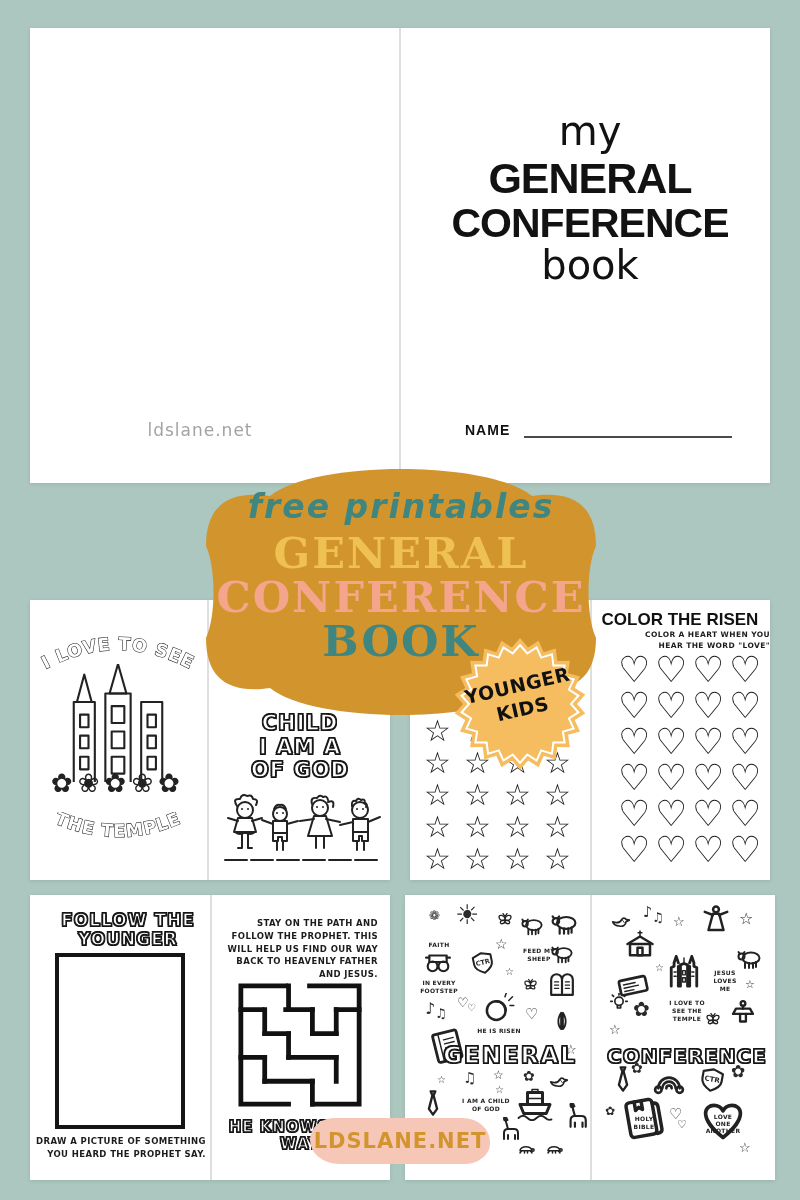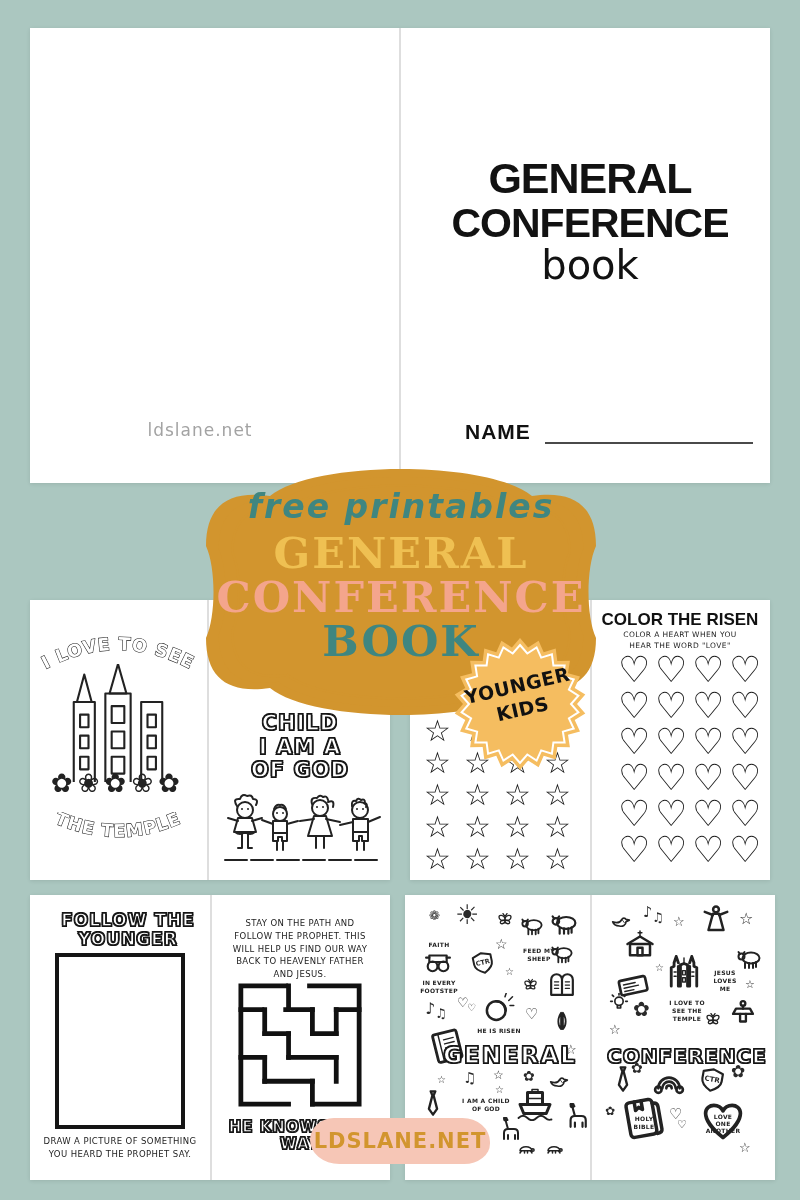--- a/index.html
+++ b/index.html
@@ -7,38 +7,38 @@
           font-family:"DejaVu Sans",sans-serif;}
   .spread{position:absolute;background:#fff;box-shadow:0 1px 4px rgba(0,0,0,.10);}
   .pgdiv{position:absolute;top:0;bottom:0;width:1.5px;background:#dedede;}
   .abs{position:absolute;}
   .ctr{text-align:center;}
   
   .hand{font-family:"DejaVu Sans",sans-serif;color:#161616;}
   .coverline{position:absolute;width:360px;text-align:center;color:#121212;}
   .coverbold{font-family:"Liberation Sans","DejaVu Sans",sans-serif;font-weight:900;letter-spacing:-1px;}
   .namewrap{position:absolute;display:flex;align-items:flex-end;}
-  .namelabel{font-family:"Liberation Sans",sans-serif;font-weight:900;font-size:21px;letter-spacing:1px;color:#111;}
+  .namelabel{font-family:"Liberation Sans",sans-serif;font-weight:900;font-size:14px;letter-spacing:1px;color:#111;}
   .nameline{border-bottom:2px solid #4a4a4a;width:208px;margin-left:14px;height:16px;}
   .watermark{position:absolute;font-size:17px;color:#a3a3a3;letter-spacing:1px;}
   
   #ribbon{position:absolute;left:194px;top:450px;width:414px;height:284px;z-index:5;}
   #ribbon svg{position:absolute;left:0;top:0;}
   .ribline{position:absolute;width:100%;text-align:center;line-height:1;}
   .rib-sub{font-size:33px;font-weight:600;letter-spacing:2px;}
   .rib-serif{font-family:"DejaVu Serif","Liberation Serif",serif;font-weight:bold;font-size:43px;letter-spacing:2px;}
   
   #burst{position:absolute;left:452px;top:636px;width:136px;height:136px;z-index:6;}
   #bursttext{position:absolute;left:0;top:38px;width:136px;text-align:center;transform:rotate(-13deg);
              font-size:19px;font-weight:600;color:#111;line-height:1.25;letter-spacing:.5px;}
   
   .bubble{font-weight:800;color:#fff;-webkit-text-stroke:1.3px #161616;letter-spacing:1px;
           text-align:center;line-height:1.12;
           text-shadow:-1px -1px 0 #161616,1px -1px 0 #161616,-1px 1px 0 #161616,1px 1px 0 #161616;}
-  .tinytext{font-weight:400;font-size:8.5px;letter-spacing:.4px;color:#1c1c1c;text-align:center;line-height:1.5;}
+  .tinytext{font-weight:700;font-size:8.5px;letter-spacing:.4px;color:#1c1c1c;text-align:right;line-height:1.5;}
   
   .gridbox{position:absolute;}
   .gcell{position:absolute;color:#1a1a1a;line-height:1;}
   .heartsTitle{position:absolute;font-family:"Liberation Sans",sans-serif;font-weight:900;font-size:17px;
                letter-spacing:0;color:#111;width:180px;text-align:center;}
   
   .dg,.dt,.ds{position:absolute;}
   .dg{color:#2a2a2a;line-height:1;}
   .dt{font-size:6px;font-weight:700;letter-spacing:.3px;color:#222;text-align:center;line-height:1.2;}
   .ds{stroke:#2a2a2a;fill:none;}
@@ -157,20 +157,21 @@
       </g>
       <g id="sym-heartlg" class="line-art" stroke-width="1.3">
         <path d="M12 21C5.5 16 2.5 11 2.5 7.8 2.5 5 4.8 3.5 7 3.5c2 0 4 1 5 3 1-2 3-3 5-3 2.2 0 4.5 1.5 4.5 4.3C21.5 11 18.5 16 12 21z"></path>
       </g>
     </defs>
   </svg>
 
   <div class="spread" style="left:30px;top:28px;width:740px;height:455px;">
     <div class="pgdiv" style="left:369px;"></div>
     <div class="watermark hand" style="left:70px;top:392px;width:200px;text-align:center;">ldslane.net</div>
+    <div class="coverline hand" style="left:380px;top:80px;font-size:40px;">my</div>
     <div class="coverline coverbold" style="left:380px;top:126px;font-size:43px;">GENERAL</div>
     <div class="coverline coverbold" style="left:380px;top:172px;font-size:41px;">CONFERENCE</div>
     <div class="coverline hand" style="left:380px;top:214px;font-size:40px;">book</div>
     <div class="namewrap" style="left:435px;top:392px;">
       <span class="namelabel">NAME</span>
       <div class="nameline"></div>
     </div>
   </div>
 
   <div class="spread" style="left:30px;top:600px;width:360px;height:280px;">

